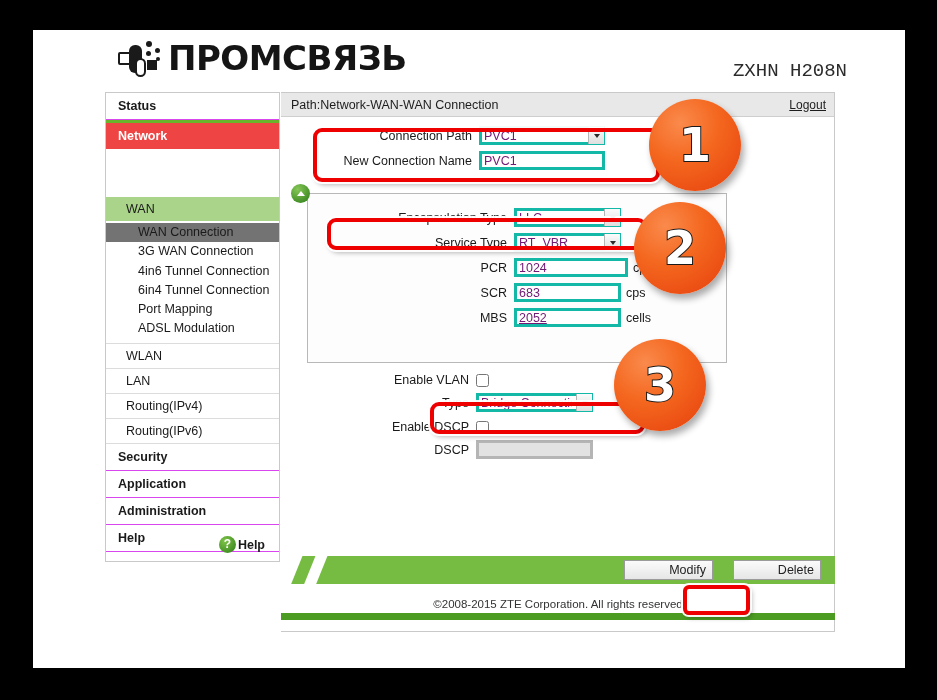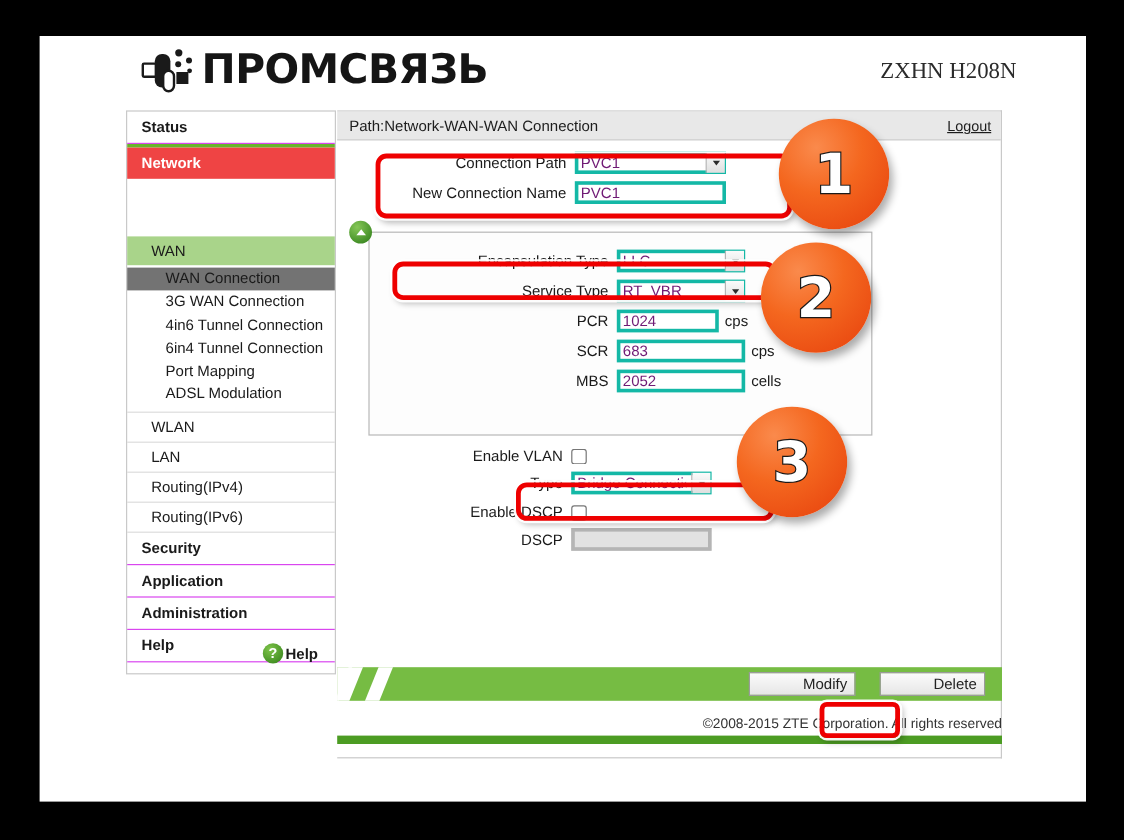--- a/index.html
+++ b/index.html
@@ -54,23 +54,23 @@
   .logo-mark .d1 { position:absolute; left:28px; top:2px;  width:6px; height:6px; background:#1a1a1a; border-radius:50%; }
   .logo-mark .d2 { position:absolute; left:37px; top:9px;  width:5px; height:5px; background:#1a1a1a; border-radius:50%; }
   .logo-mark .d3 { position:absolute; left:28px; top:12px; width:5px; height:5px; background:#1a1a1a; border-radius:50%; }
   .logo-mark .d4 { position:absolute; left:38px; top:18px; width:4px; height:4px; background:#1a1a1a; border-radius:50%; }
   #brand-text {
     font-size: 34px; font-weight: bold; letter-spacing: -0.5px;
     color: #151515; margin-left: 4px;
     font-family: "DejaVu Sans", sans-serif;
   }
   #model {
-    position: absolute; right: 58px; top: 19px;
+    position: absolute; right: 58px; top: 30px;
     font-size: 19px; color: #2b2b2b;
-    font-family: Liberation Serif, serif;
+    font-family: Liberation Mono, monospace;
   }
 
   
   #body-frame {
     position: absolute;
     left: 72px; top: 62px;
     width: 730px; height: 540px;
   }
 
   
@@ -212,21 +212,21 @@
     background: linear-gradient(#fbfbfb, #e6e6e6);
     border: 1px solid #9b9b9b;
     cursor: pointer;
     padding-left: 44px;
   }
   #btn-modify { right: 122px; }
   #btn-delete { right: 14px; }
 
   #copyright {
     position: absolute; left: 176px; bottom: 22px;
-    width: 554px; text-align: right;
+    width: 554px; text-align: center;
     font-size: 11.5px; color: #333;
   }
   #footer-rule {
     position: absolute; left: 176px; bottom: 12px;
     width: 554px; height: 7px; background: #4c9c23;
   }
 
   
   .redbox {
     position: absolute;
@@ -346,31 +346,31 @@
               <div class="flabel" style="width:206px">Service Type</div>
               <div class="selwrap">
                 <select class="zsel" style="width:107px">
                   <option>RT_VBR</option>
                 </select>
                 <span class="arrow"></span>
               </div>
             </div>
             <div class="frow">
               <div class="flabel" style="width:206px">PCR</div>
-              <input class="ztxt" style="width: 85px;" value="1024">
+              <input class="ztxt" style="width: 114px;" value="1024">
               <span class="unit">cps</span>
             </div>
             <div class="frow">
               <div class="flabel" style="width:206px">SCR</div>
               <input class="ztxt" style="width: 107px;" value="683">
               <span class="unit">cps</span>
             </div>
             <div class="frow">
               <div class="flabel" style="width:206px">MBS</div>
-              <input class="ztxt" style="width: 107px;" value="2052">
+              <input class="ztxt" style="width: 107px; text-decoration: underline;" value="2052">
               <span class="unit">cells</span>
             </div>
           </div>
         </div>
 
         <div class="panel" id="panel3">
           <div class="frow">
             <div class="flabel" style="width:169px">Enable VLAN</div>
             <input type="checkbox" class="zchk" style="">
           </div>

